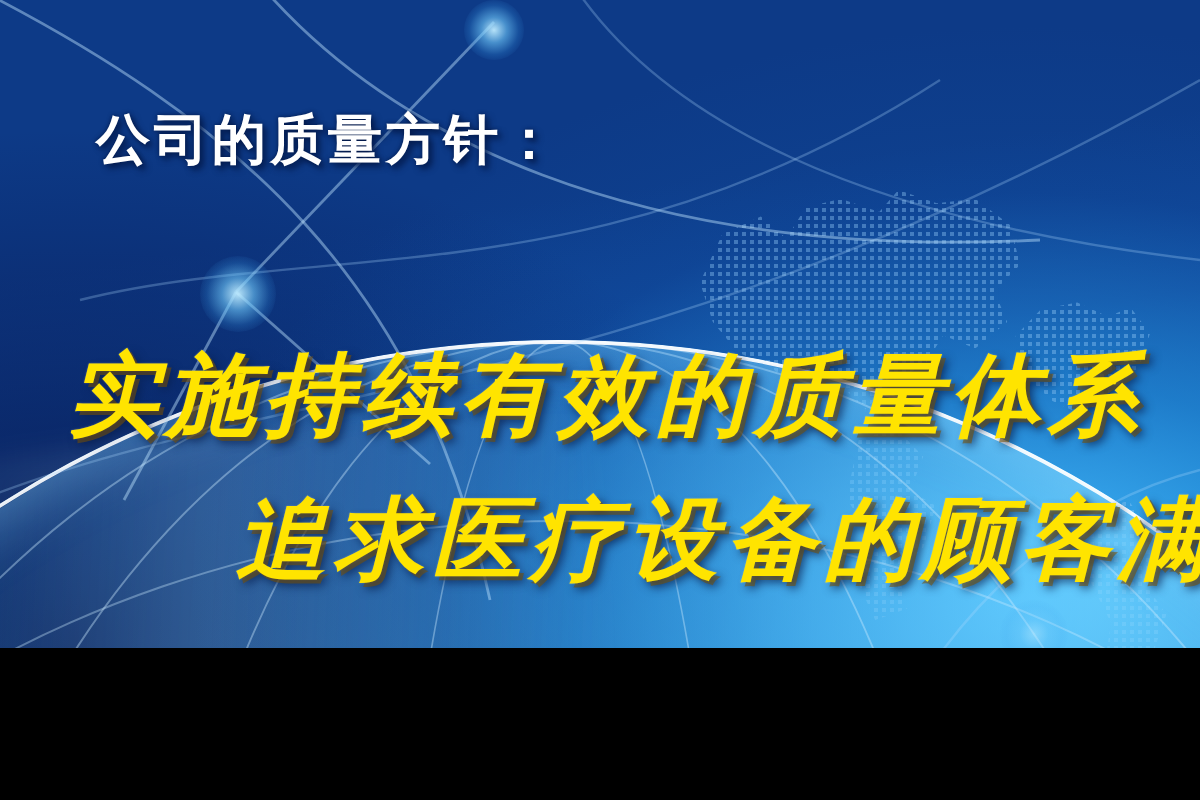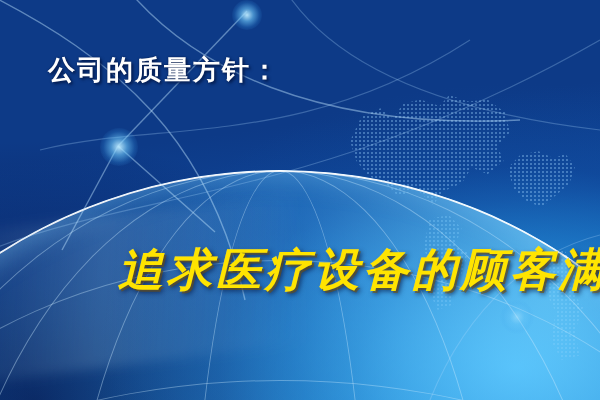--- a/index.html
+++ b/index.html
@@ -3,21 +3,21 @@
 <meta charset="utf-8">
 <style>
   html, body {
     margin: 0;
     padding: 0;
     background: #000;
   }
   #banner {
     position: relative;
     width: 600px;
-    height: 400px;
+    height: 324px;
     overflow: hidden;
     font-family: "DejaVu Sans", "Liberation Sans", sans-serif;
     
     background:
       radial-gradient(ellipse 620px 420px at 86% 92%, rgba(70,190,255,0.95) 0%, rgba(40,150,225,0.55) 26%, rgba(20,95,180,0.18) 48%, rgba(0,0,0,0) 68%),
       radial-gradient(ellipse 520px 360px at 6% 100%, rgba(6,20,72,0.95) 0%, rgba(9,30,90,0.55) 40%, rgba(0,0,0,0) 72%),
       linear-gradient(172deg, #0d3a87 0%, #0d3a87 34%, #0f4699 56%, #1367b8 76%, #1b86cd 100%);
   }
 
   
@@ -157,15 +157,16 @@
     <path class="arc" d="M 118 146 L 247 11"></path>
     <path class="arc" d="M 118 146 L 62 250"></path>
     <path class="arc" d="M 118 146 L 215 232"></path>
   </svg>
 
   <div class="node-glow" style="left:100px; top:128px; width:38px; height:38px;"></div>
   <div class="node-glow" style="left:232px; top:0px;   width:30px; height:30px;"></div>
   <div class="node-glow" style="left:500px; top:300px; width:34px; height:34px; opacity:0.45;"></div>
 
   <div id="headline">公司的质量方针：</div>
+  <div class="policy-line" id="policy-line-1">实施持续有效的质量体系</div>
   <div class="policy-line" id="policy-line-2">追求医疗设备的顾客满意</div>
 
 </div>
 
 </body></html>

